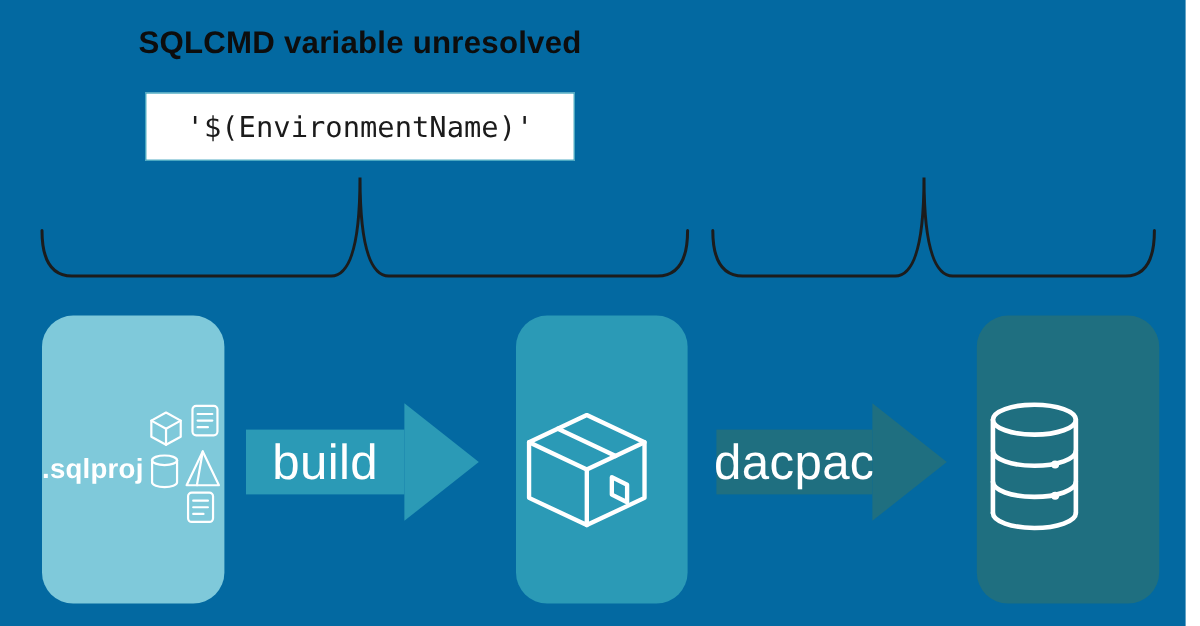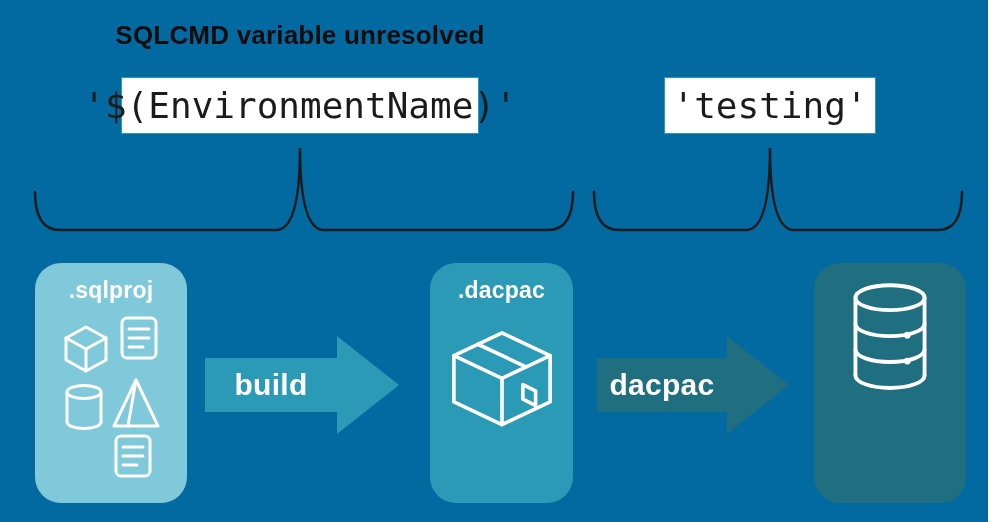--- a/index.html
+++ b/index.html
@@ -9,43 +9,43 @@
   }
   .heading{
     position:absolute;top:20px;font-size:26px;font-weight:700;color:#0d0d0d;
     text-align:center;letter-spacing:0.2px;
   }
   #heading-left{left:90px;width:420px;}
   #heading-right{left:560px;width:420px;}
   .code-box{
     position:absolute;top:77px;height:57px;border:1.5px solid #2b9ab6;background:#ffffff;
     display:flex;align-items:center;justify-content:center;
-    font-family:"DejaVu Sans Mono",monospace;font-size:36px;color:#1b1b1b;box-sizing:border-box;
+    font-family:"DejaVu Sans Mono",monospace;font-size:24px;color:#1b1b1b;box-sizing:border-box;
   }
   #code-left{left:121px;width:358px;}
   #code-right{left:664px;width:212px;}
   #braces{position:absolute;left:0;top:0;width:1000px;height:522px;pointer-events:none;}
   #braces path{stroke:#1c1c1c;stroke-width:2.5;fill:none;stroke-linecap:round;}
   .node{
     position:absolute;top:263px;height:240px;border-radius:26px;
-    display:flex;flex-direction:column;align-items:center;box-sizing:border-box;
+    display:flex;flex-direction:row;align-items:center;box-sizing:border-box;
   }
   #node-sqlproj{left:35px;width:152px;background:#7fc9da;}
   #node-dacpac{left:430px;width:143px;background:#2b9ab6;}
   #node-database{left:814px;width:152px;background:#1f6f80;}
   .node-label{
     margin-top:14px;font-size:23px;font-weight:700;color:#ffffff;letter-spacing:0.2px;
   }
   .node svg{display:block;}
   .node svg *{stroke:#ffffff;fill:none;stroke-linejoin:round;stroke-linecap:round;}
   .node svg .dot{fill:#ffffff;stroke:none;}
   .arrow{position:absolute;top:336px;height:98px;display:flex;align-items:center;}
   .arrow-body{
     height:54px;display:flex;align-items:center;justify-content:center;
-    color:#ffffff;font-weight:700;font-size:30px;letter-spacing:0.3px;text-align:center;
+    color:#ffffff;font-weight:400;font-size:41px;letter-spacing:0.3px;text-align:center;
   }
   #arrow-build{left:205px;}
   #arrow-build .arrow-body{width:132px;background:#2b9ab6;}
   #arrow-build .arrow-head{
     width:0;height:0;border-top:49px solid transparent;border-bottom:49px solid transparent;
     border-left:62px solid #2b9ab6;
   }
   #arrow-deploy{left:597px;}
   #arrow-deploy .arrow-body{width:130px;background:#1f6f80;}
   #arrow-deploy .arrow-head{
@@ -55,23 +55,20 @@
 </style>
 </head>
 <body>
 
 <div id="canvas">
 
   <div id="heading-left" class="heading">SQLCMD variable unresolved</div>
 
   <div id="code-left" class="code-box">
     <span>'$(EnvironmentName)'</span>
-  </div>
-  <div id="code-right" class="code-box">
-    <span>'testing'</span>
   </div>
 
   <svg id="braces" viewBox="0 0 1000 522">
     <path d="M35 192 Q35 230 60 230 L276 230 Q300 230 300 148 Q300 230 324 230 L548 230 Q573 230 573 192"></path>
     <path d="M594 192 Q594 230 619 230 L746 230 Q770 230 770 148 Q770 230 794 230 L938 230 Q962 230 962 192"></path>
   </svg>
 
   <div id="node-sqlproj" class="node">
     <div class="node-label">.sqlproj</div>
     <svg width="110" height="172" viewBox="0 0 110 172" style="margin-top:6px">
@@ -103,21 +100,20 @@
   </div>
 
   <div id="arrow-build" class="arrow">
     <div class="arrow-body">
       <span>build</span>
     </div>
     <div class="arrow-head"></div>
   </div>
 
   <div id="node-dacpac" class="node">
-    <div class="node-label">.dacpac</div>
     <svg width="118" height="110" viewBox="0 0 130 118" style="margin-top:22px">
       <g stroke-width="4">
         <path d="M65 6 L118 31 L65 56 L12 31 Z"></path>
         <path d="M38.5 18.5 L91.5 43.5"></path>
         <path d="M12 31 L12 82 L65 107 L65 56"></path>
         <path d="M118 31 L118 82 L65 107"></path>
         <path d="M88 63 L102 70 L102 86 L88 79 Z"></path>
       </g>
     </svg>
   </div>

